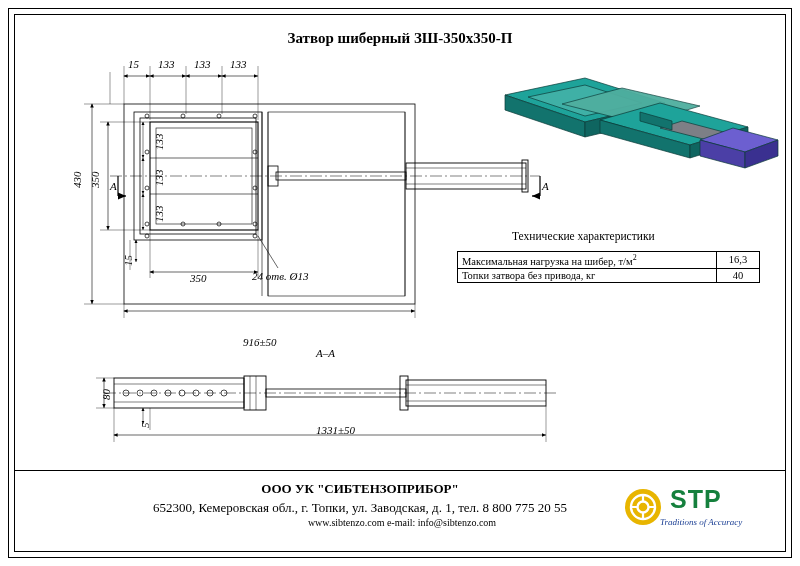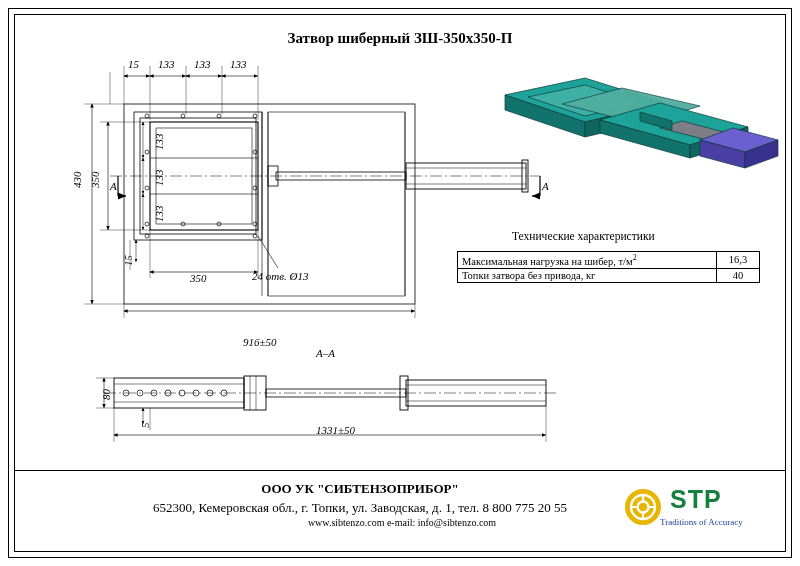--- a/index.html
+++ b/index.html
@@ -137,20 +137,21 @@
     font-weight: bold;
     color: #15803d;
     font-family: "Liberation Sans", sans-serif;
     letter-spacing: 1px;
   }
   .logo-tagline {
     position: absolute;
     left: 48px;
     top: 38px;
     font-size: 9px;
+    font-style: italic;
     color: #1b3f94;
     font-family: "Liberation Serif", serif;
   }
   .dim-text {
     font-family: "Liberation Serif", serif;
     font-size: 10px;
     font-style: italic;
   }
   .sec-label {
     position: absolute;

